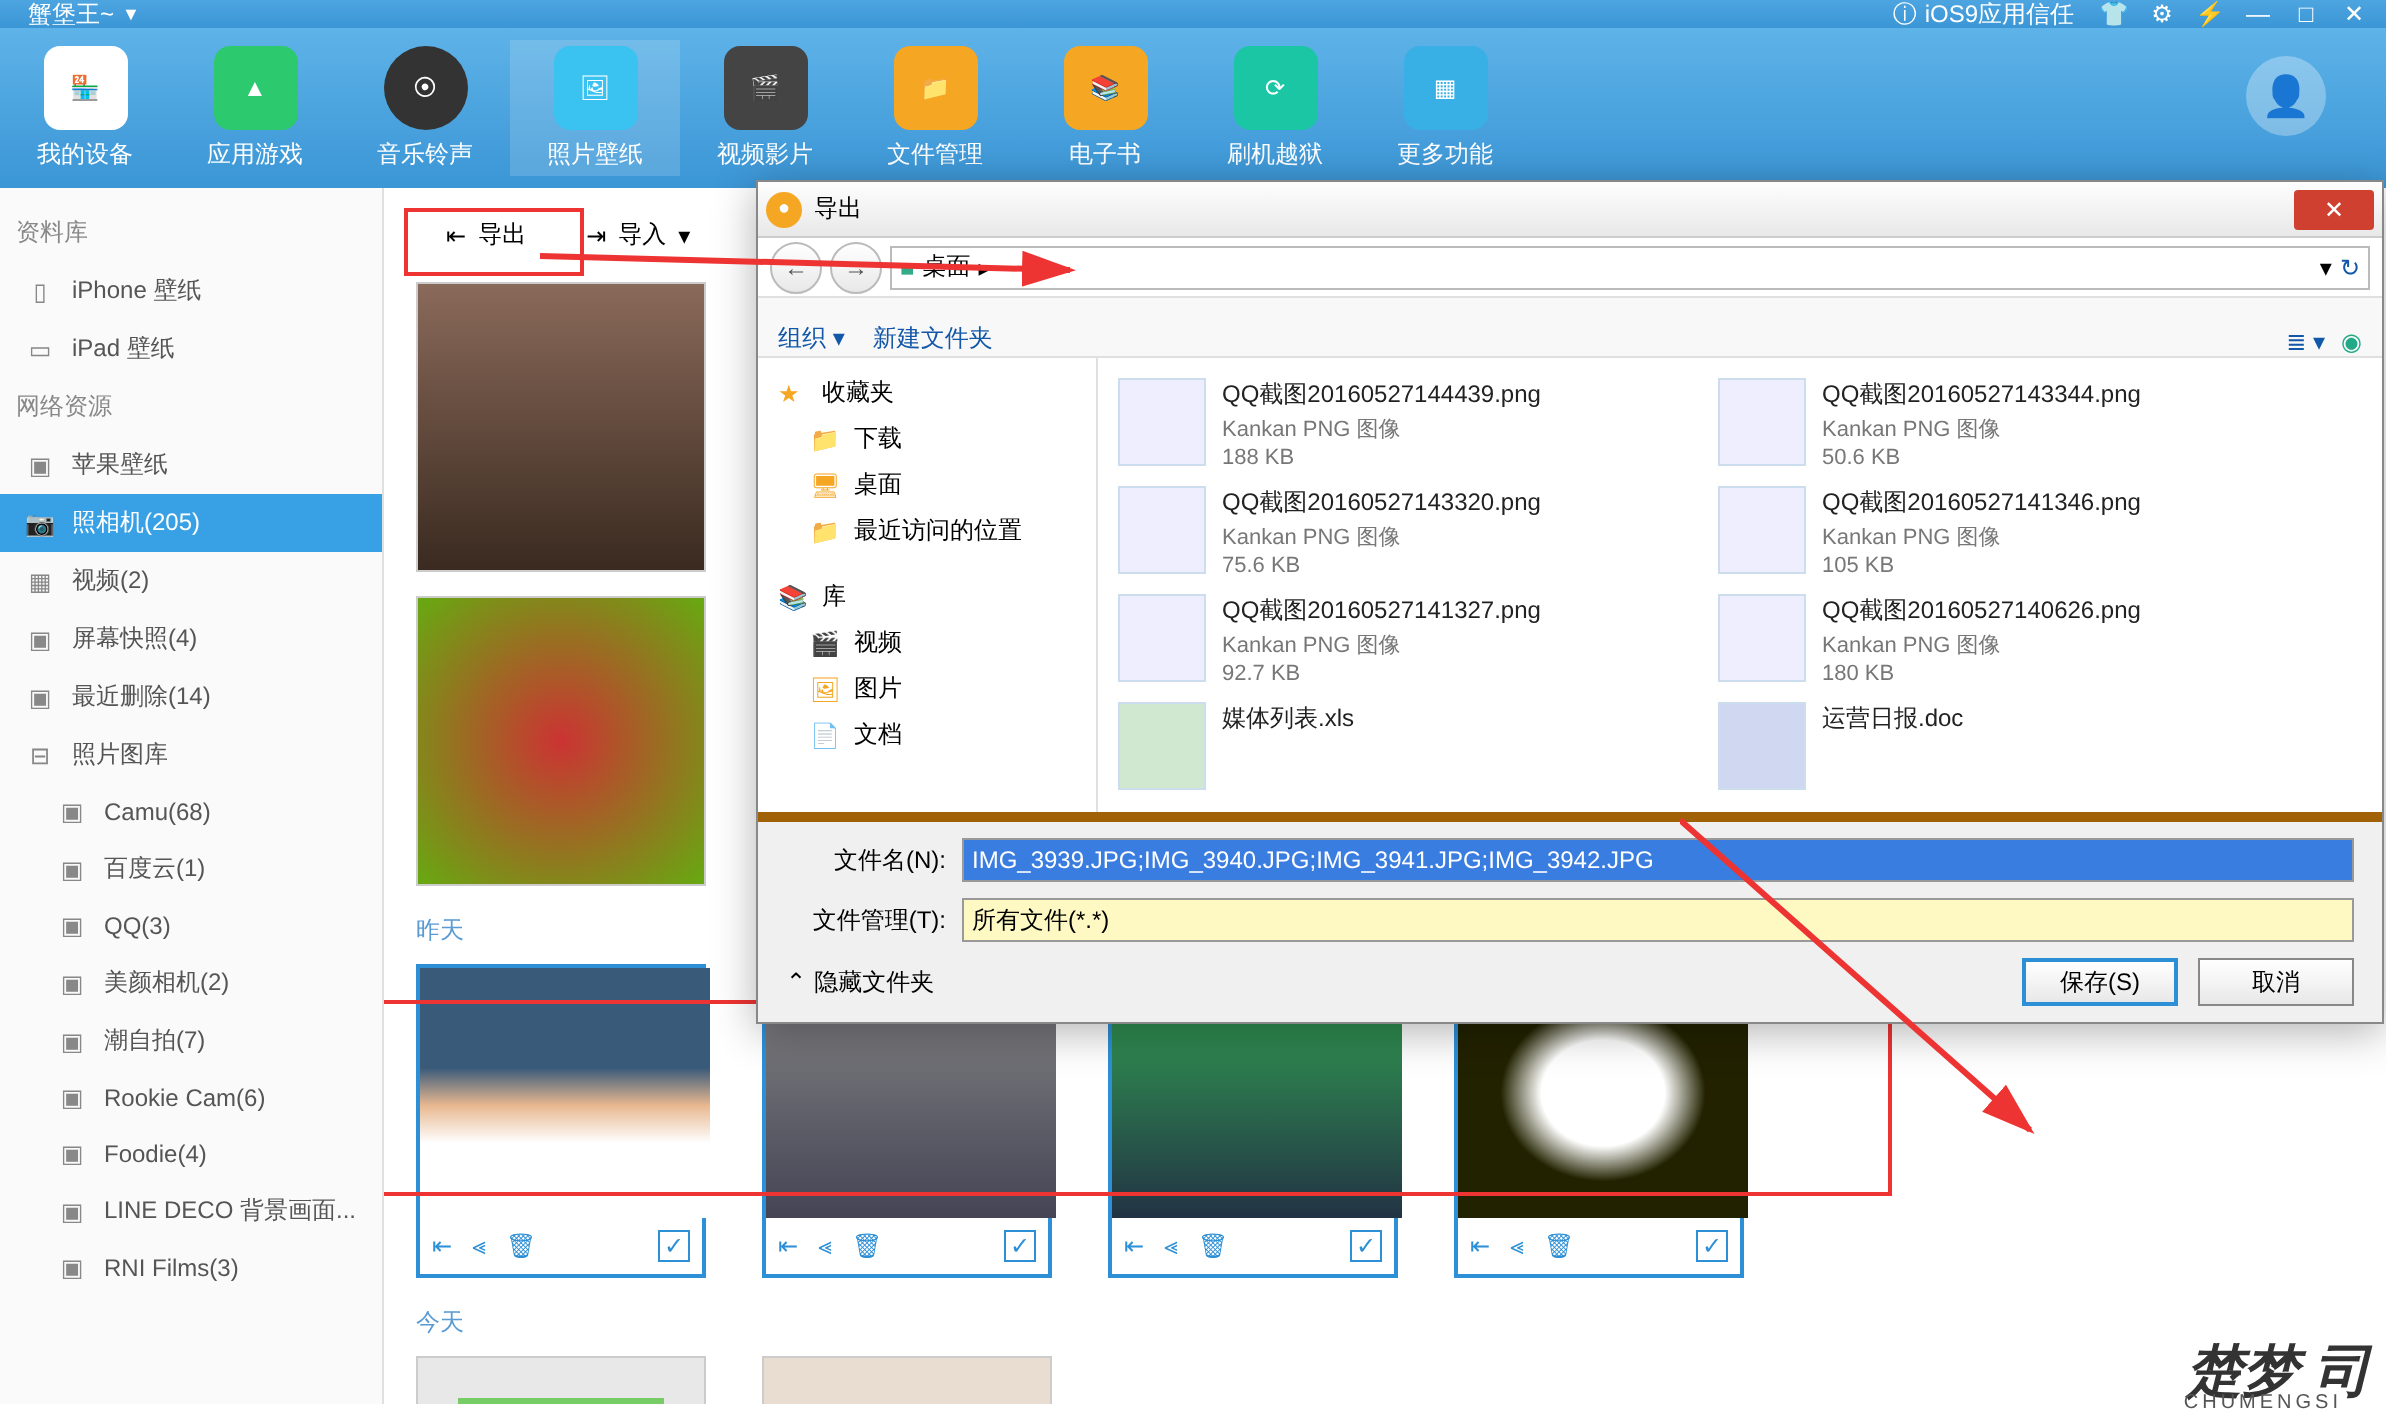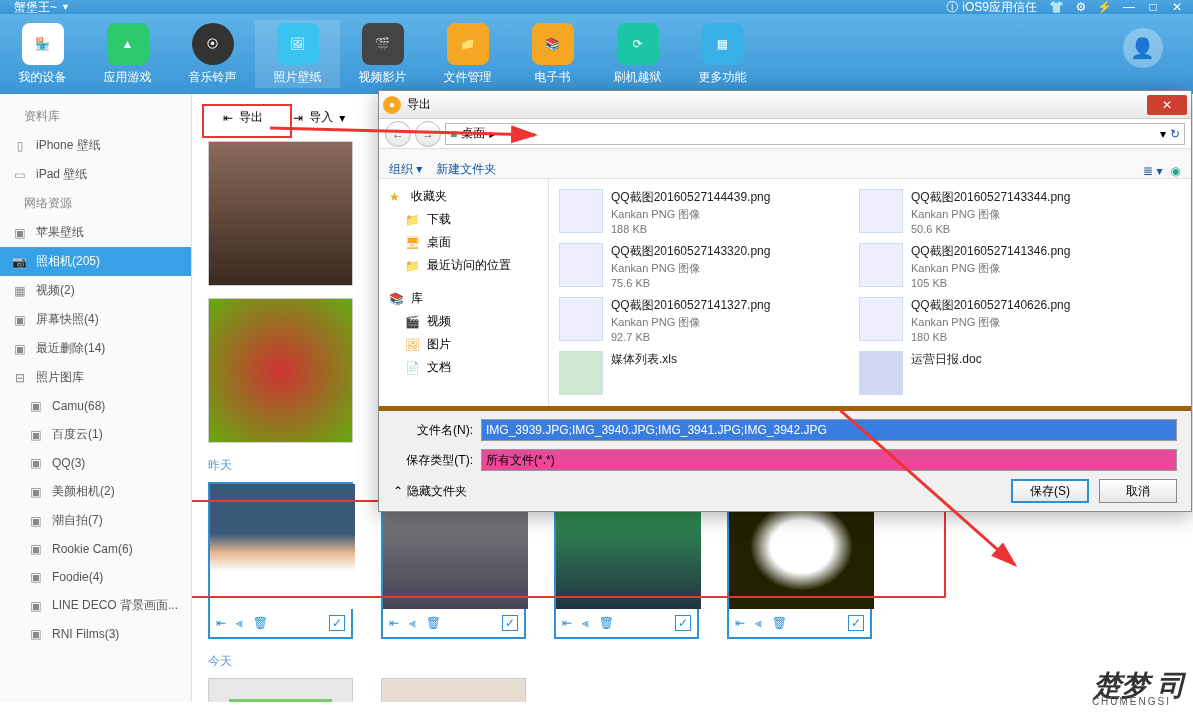--- a/index.html
+++ b/index.html
@@ -13,21 +13,21 @@
 .header .win-btn{width:16px;height:16px;display:flex;align-items:center;justify-content:center;cursor:pointer}
 .toolbar{height:80px;background:linear-gradient(#5eb3e8,#3b96d6);display:flex;padding:6px 0}
 .tb-item{width:85px;display:flex;flex-direction:column;align-items:center;justify-content:center;color:#fff;cursor:pointer;gap:4px}
 .tb-item.active{background:rgba(255,255,255,0.15)}
 .tb-icon{width:42px;height:42px;border-radius:8px;display:flex;align-items:center;justify-content:center}
 .tb-lbl{font-size:12px}
 .toolbar .spacer{flex:1}
 .toolbar .user-ico{width:40px;height:40px;border-radius:50%;background:rgba(255,255,255,0.3);display:flex;align-items:center;justify-content:center;margin:8px 30px 0 0;font-size:20px}
 .main{display:flex;height:calc(100% - 105px)}
 .sidebar{width:192px;background:#fafafa;border-right:1px solid #e0e0e0;overflow-y:auto;padding:8px 0}
-.side-head{color:#888;padding:6px 24px;font-size:12px}
+.side-head{color:#888;padding:6px 8px;font-size:12px}
 .side-item{display:flex;align-items:center;padding:6px 12px;gap:8px;cursor:pointer;color:#555}
 .side-item.active{background:#38a0e5;color:#fff}
 .side-item .ico{width:16px;height:16px;display:flex;align-items:center;justify-content:center;color:#888}
 .side-item.active .ico{color:#fff}
 .side-sub{padding-left:28px}
 .content{flex:1;padding:8px 8px 8px 16px;overflow:hidden;position:relative}
 .action-bar{display:flex;gap:0;margin-bottom:8px}
 .act-btn{display:flex;align-items:center;gap:6px;padding:6px 14px;cursor:pointer;border:1px solid transparent}
 .export-hl{border:2px solid #e33;position:absolute;top:2px;left:-6px;width:90px;height:34px;pointer-events:none}
 .thumbs{display:flex;flex-wrap:wrap;gap:28px}
@@ -58,21 +58,21 @@
 .file-row{display:flex}
 .file-item{width:300px;display:flex;gap:8px;padding:4px;cursor:pointer}
 .file-ico{width:44px;height:44px;background:#eef;border:1px solid #cde;flex-shrink:0}
 .file-info{display:flex;flex-direction:column;gap:1px}
 .file-name{color:#222}
 .file-type{color:#777;font-size:11px}
 .file-size{color:#777;font-size:11px}
 .dlg-bottom{padding:8px 14px;border-top:5px solid #a16207;background:#f0f0f0}
 .field-row{display:flex;align-items:center;margin-bottom:8px;gap:8px}
 .field-row label{width:80px;text-align:right}
-.field-row .field{flex:1;height:22px;border:1px solid #999;background:#ec4899;padding:0 4px;display:flex;align-items:center}
+.field-row .field{flex:1;height:22px;border:1px solid #999;background:#fef9c3;padding:0 4px;display:flex;align-items:center}
 .field-row .field.sel-text{background:#3a7de0;color:#fff}
 .dlg-btns{display:flex;align-items:center;gap:10px}
 .dlg-btns .hide-folders{display:flex;align-items:center;gap:4px;cursor:pointer}
 .dlg-btns .spacer{flex:1}
 .dlg-btn{width:78px;height:24px;border:1px solid #888;background:linear-gradient(#fff,#e8e8e8);display:flex;align-items:center;justify-content:center;cursor:pointer}
 .dlg-btn.primary{border:2px solid #2d8fd6}
 .watermark{position:absolute;bottom:8px;right:8px;font-size:28px;font-weight:bold;color:#333;font-style:italic}
 .watermark-sub{position:absolute;bottom:6px;right:22px;font-size:10px;color:#555;letter-spacing:2px}
 svg.arrow{position:absolute;pointer-events:none}
 </style>
@@ -425,21 +425,21 @@
     </div>
   </div>
   <div class="dlg-bottom">
     <div class="field-row">
       <label>文件名(N):</label>
       <div class="field sel-text">
           <span>IMG_3939.JPG;IMG_3940.JPG;IMG_3941.JPG;IMG_3942.JPG</span>
         </div>
     </div>
     <div class="field-row">
-      <label>保存类型(T):</label>
+      <label>文件管理(T):</label>
       <div class="field">
           <span>所有文件(*.*)</span>
         </div>
     </div>
     <div class="dlg-btns">
       <div class="hide-folders">
           <span>⌃</span>
           <span>隐藏文件夹</span>
         </div>
       <div class="spacer"></div>

